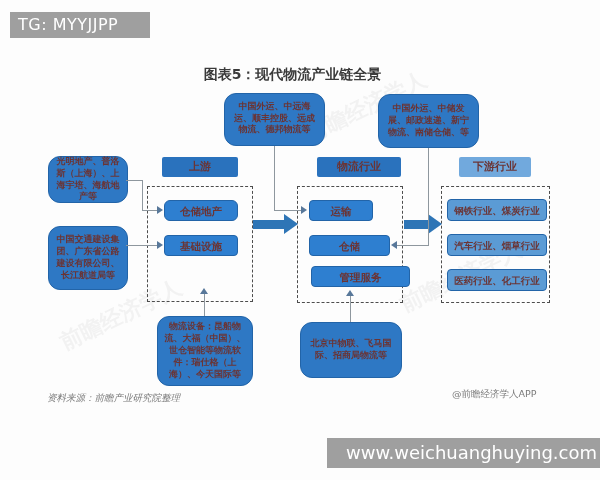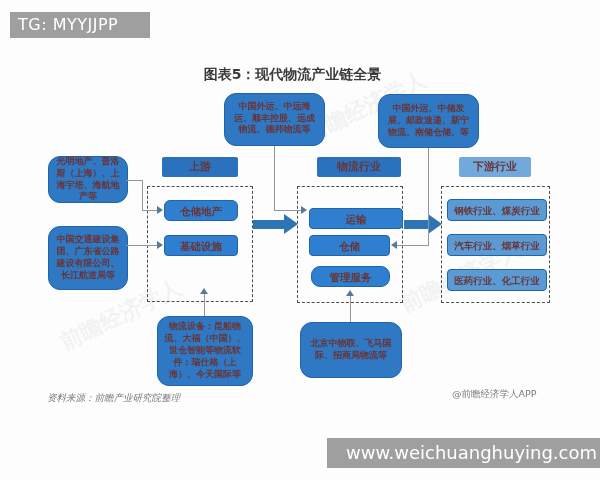--- a/index.html
+++ b/index.html
@@ -52,23 +52,23 @@
   
   .node{
     position:absolute;height:21px;line-height:21px;text-align:center;
     background:var(--node-blue,#2e7fd0);border:1px solid var(--box-border,#2264a8);
     border-radius:4px;color:var(--box-text,#6b3434);font-size:10.5px;font-weight:bold;
     box-sizing:border-box;
   }
   #n-up1{left:164px;top:200px;width:74px;border-radius:6px;}
   #n-up2{left:164px;top:235px;width:74px;}
   #n-up3{left:161px;top:266px;width:80px;}
-  #n-mid1{left:309px;top:208px;width:94px;}
+  #n-mid1{left:309px;top:200px;width:64px;}
   #n-mid2{left:309px;top:235px;width:81px;}
-  #n-mid3{left:311px;top:266px;width:79px;border-radius:9px;}
+  #n-mid3{left:311px;top:266px;width:99px;}
   .node-light{background:var(--light-blue,#5b9bd5);font-size:9.5px;height:22px;line-height:22px;}
   #n-down1{left:447px;top:199px;width:100px;}
   #n-down2{left:447px;top:234px;width:100px;}
   #n-down3{left:447px;top:269px;width:100px;}
   
   .bigarrow{position:absolute;height:21px;}
   .ba-shaft{position:absolute;top:6px;height:9px;background:var(--arrow-blue,#2e75b6);}
   .ba-head{position:absolute;top:0;width:0;height:0;
     border-top:10.5px solid transparent;border-bottom:10.5px solid transparent;
     border-left:14px solid var(--arrow-blue,#2e75b6);}

